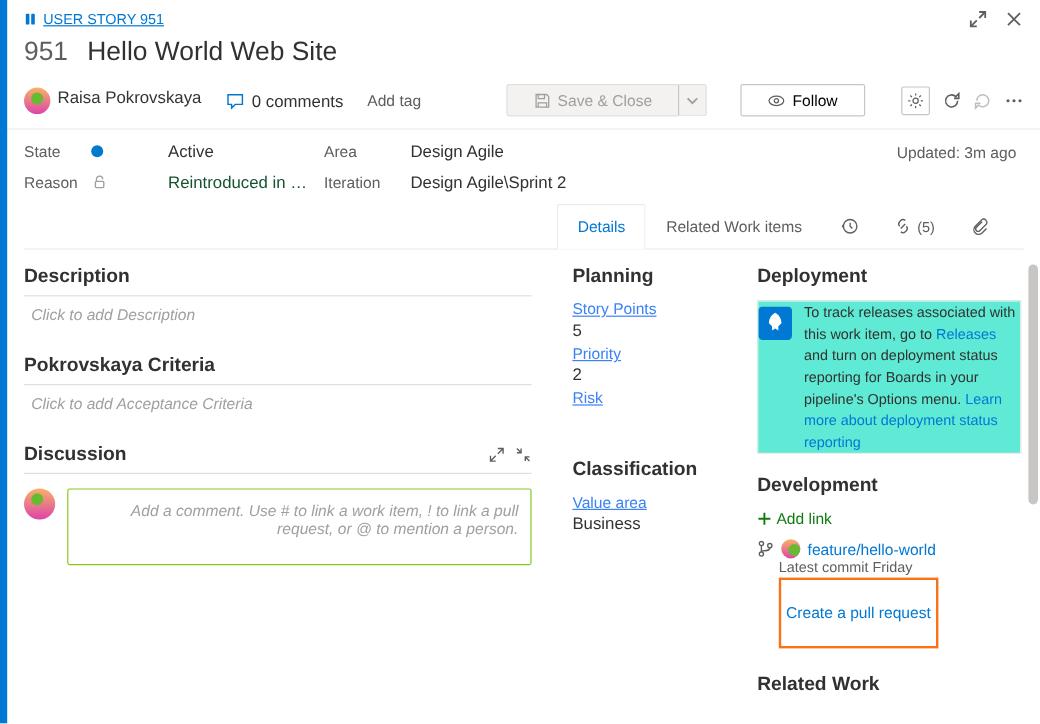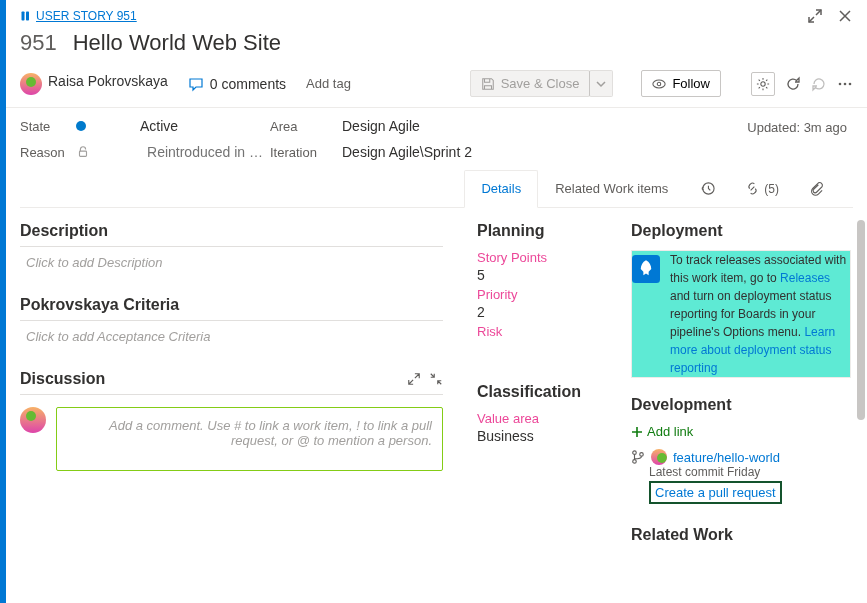--- a/index.html
+++ b/index.html
@@ -21,21 +21,21 @@
   
   .meta-row { display: flex; align-items: center; padding: 4px 14px 10px 14px; gap: 20px; border-bottom: 1px solid #edebe9; }
   .assignee { display: flex; align-items: flex-start; gap: 6px; }
   .avatar { width: 22px; height: 22px; border-radius: 50%; background: linear-gradient(#f7b267, #d4a); display: inline-block; position: relative; overflow: hidden; }
   .avatar::after { content: ""; position: absolute; top: 4px; left: 6px; width: 10px; height: 10px; border-radius: 50%; background: #6b3; }
   .avatar-sm { width: 16px; height: 16px; }
   .avatar-md { width: 26px; height: 26px; }
   .comments { display: flex; align-items: center; gap: 6px; color: #323130; }
   .add-tag { color: #605e5c; font-size: 13px; cursor: pointer; }
   .meta-spacer { flex: 1; }
-  .btn { display: inline-flex; align-items: center; gap: 6px; padding: 5px 10px; border: 1px solid #c8c6c4; background: #fff; border-radius: 2px; font-size: 13px; cursor: pointer; }
+  .btn { display: inline-flex; align-items: center; gap: 6px; padding: 5px 22px; border: 1px solid #c8c6c4; background: #fff; border-radius: 2px; font-size: 13px; cursor: pointer; }
   .btn-disabled { background: #f3f2f1; color: #a19f9d; border-color: #e1dfdd; }
   .btn-chevron { border-left: 1px solid #c8c6c4; padding: 5px 6px; margin-left: -1px; }
   .toolbar-icons { display: flex; align-items: center; gap: 10px; margin-left: 10px; }
   .tb-icon { width: 16px; height: 16px; color: #605e5c; cursor: pointer; }
   .tb-icon-box { border: 1px solid #c8c6c4; padding: 4px; border-radius: 2px; display: flex; }
   
   
   .state-block { padding: 10px 14px 0 14px; position: relative; }
   .state-row { display: flex; align-items: center; margin-bottom: 10px; }
   .state-label { width: 56px; color: #605e5c; font-size: 13px; }
@@ -59,32 +59,32 @@
   .col-right { width: 242px; padding: 14px 16px 14px 6px; overflow-y: auto; position: relative; }
   
   .section-h { font-size: 16px; font-weight: 600; color: #323130; padding-bottom: 6px; border-bottom: 1px solid #e1dfdd; margin-bottom: 8px; }
   .section-h-plain { font-size: 16px; font-weight: 600; color: #323130; margin-bottom: 10px; }
   .placeholder { color: #a19f9d; font-style: italic; font-size: 13px; margin-bottom: 26px; padding-left: 6px; }
   
   .disc-head { display: flex; justify-content: space-between; align-items: center; border-bottom: 1px solid #e1dfdd; padding-bottom: 6px; margin-bottom: 12px; }
   .disc-box { display: flex; gap: 10px; }
   .disc-input { flex: 1; border: 1px solid #84cc16; border-radius: 2px; padding: 10px; min-height: 64px; color: #a19f9d; font-style: italic; font-size: 13px; text-align: right; }
   
-  .field-label { color: #ec4899; font-size: 13px; margin-top: 4px; }
+  .field-label { color: #3b82f6; font-size: 13px; margin-top: 4px; text-decoration: underline; }
   .field-value { color: #323130; font-size: 14px; margin-top: 2px; }
   
   .deploy-box { background: #5eead4; border: 1px solid #edebe9; font-size: 12px; color: #323130; display: flex; gap: 10px; margin-bottom: 18px; line-height: 1.5; }
   .deploy-icon { width: 28px; height: 28px; flex-shrink: 0; margin-top: 4px; }
   .link-inline { color: #0078d4; cursor: pointer; }
   
   .add-link { color: #107c10; display: flex; align-items: center; gap: 4px; font-size: 13px; cursor: pointer; margin-bottom: 10px; }
   .dev-item { font-size: 13px; }
   .dev-branch { display: flex; align-items: center; gap: 6px; }
   .dev-sub { color: #605e5c; font-size: 12px; margin-left: 18px; }
-  .highlight-box { border: 2px solid #14532d; padding: 2px 4px; display: inline-block; margin-left: 18px; margin-top: 2px; }
+  .highlight-box { border: 2px solid #f97316; padding: 20px 4px; display: inline-block; margin-left: 18px; margin-top: 2px; }
   
   .scrollbar-fake { position: absolute; right: 2px; top: 0; width: 8px; height: 100%; }
   .scrollbar-thumb { position: absolute; top: 12px; width: 8px; height: 200px; background: #c8c6c4; border-radius: 4px; }
   
   svg { display: block; }
 </style>
 </head>
 <body>
 
 <div class="blue-bar"></div>
@@ -193,21 +193,21 @@
       <span class="state-text">Design Agile</span>
     </div>
     <div class="state-row">
       <span class="state-label">Reason</span>
       <span class="state-indicator">
         <svg class="reason-lock" viewBox="0 0 16 16" fill="none" stroke="#a19f9d" stroke-width="1.3">
             <rect x="4" y="7" width="8" height="6" rx="1"></rect>
             <path d="M5 7V5a3 3 0 016 0"></path>
           </svg>
       </span>
-      <span class="state-text" style="width:130px;color:#737373;text-align:center;">Reintroduced in …</span>
+      <span class="state-text" style="width:130px;color:#14532d;">Reintroduced in …</span>
       <span class="area-label">Iteration</span>
       <span class="state-text">Design Agile\Sprint 2</span>
     </div>
 
     <div class="tabs-row">
       <div class="tab tab-active">Details</div>
       <div class="tab">Related Work items</div>
       <div class="tab tab-icon-only">
         <svg width="15" height="15" viewBox="0 0 16 16" fill="none" stroke="#605e5c" stroke-width="1.2">
             <circle cx="9" cy="8" r="6"></circle>

